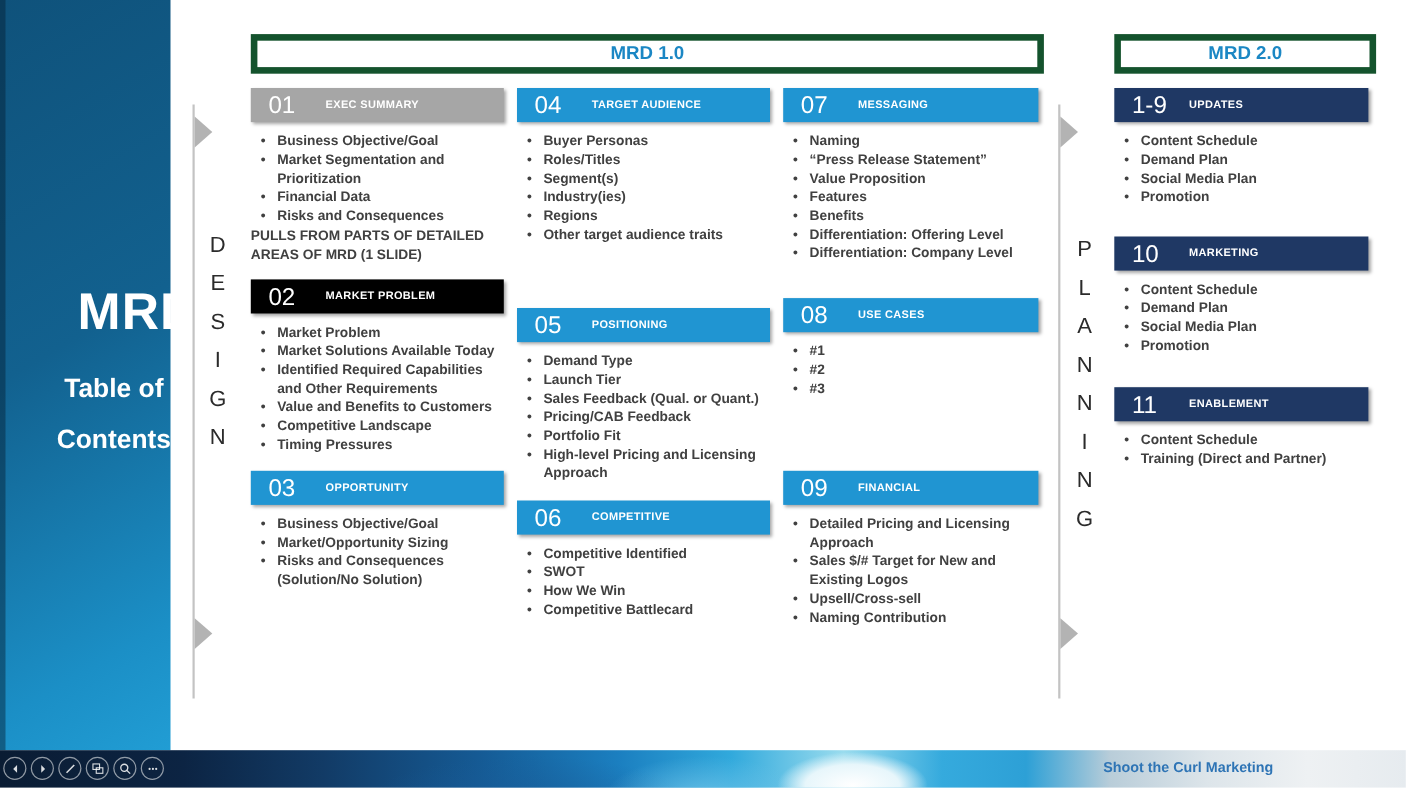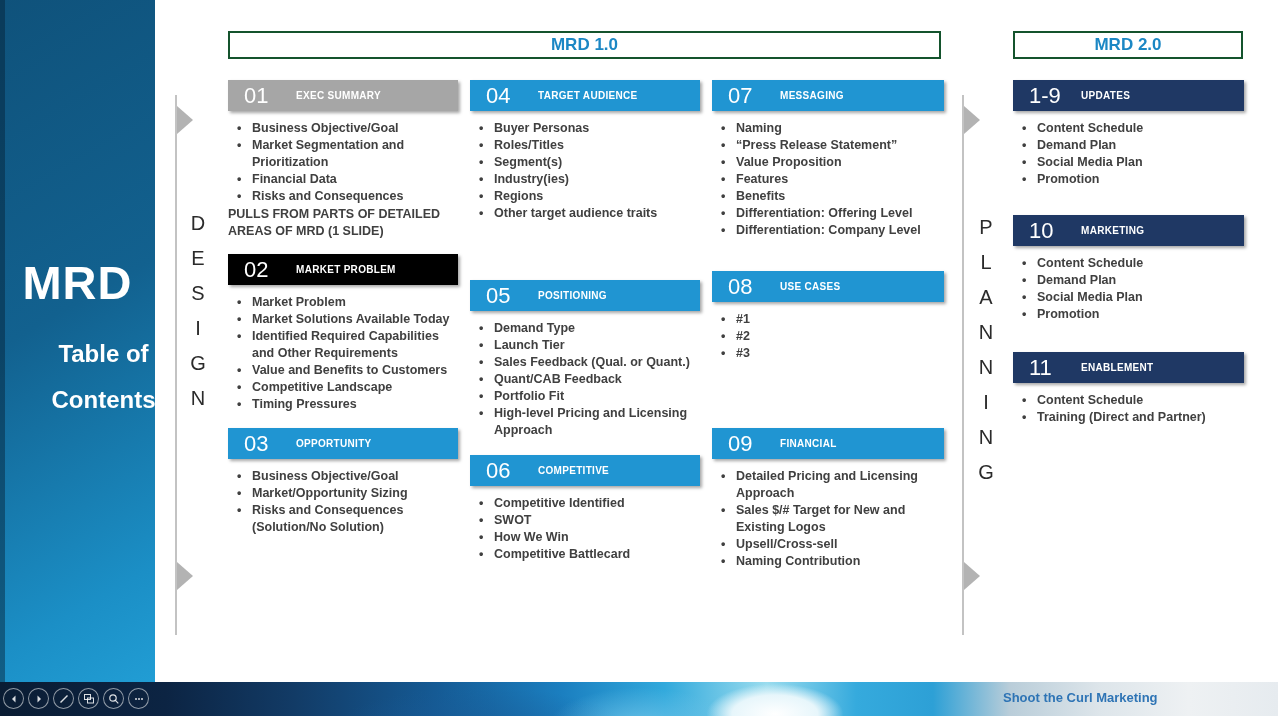--- a/index.html
+++ b/index.html
@@ -7,27 +7,27 @@
        font-family:"Liberation Sans",sans-serif;position:relative;}
   .stage{position:absolute;inset:0;}
 
   
   .sidebar{position:absolute;left:0;top:0;width:155px;height:682px;
     background:linear-gradient(150deg,#0f527b 0%,#13659а 0%,#12618f 45%,#1b8fc6 85%,#219dd4 100%);
     background:linear-gradient(150deg,#0f527b 0%,#12618f 45%,#1b8fc6 85%,#219dd4 100%);}
   .sidebar::before{content:"";position:absolute;left:0;top:0;width:5px;height:100%;
     background:rgba(4,30,52,.45);}
   .sidebar-title{position:absolute;left:0;top:255px;width:155px;text-align:center;
-    color:#fff;font-size:47px;font-weight:bold;letter-spacing:1px;}
+    color:#fff;font-size:47px;font-weight:bold;letter-spacing:1px;padding-left:48px;}
   .sidebar-sub{position:absolute;left:0;width:155px;text-align:center;color:#fff;
     font-size:24px;font-weight:bold;padding-left:26px;}
   .sub1{top:340px;} .sub2{top:386px;}
 
   
-  .groupbox{position:absolute;top:31px;height:24px;border:2px solid #14532d;background:#fff;
+  .groupbox{position:absolute;top:31px;height:24px;border:6px solid #14532d;background:#fff;
     color:#1b87c4;font-size:17px;font-weight:bold;display:flex;align-items:center;justify-content:center;}
   .gb1{left:228px;width:709px;}
   .gb2{left:1013px;width:226px;}
 
   
   .rail{position:absolute;top:95px;width:2px;height:540px;background:#c3c3c3;}
   .rail-l{left:175px;} .rail-r{left:962px;}
   .rail-arrow{position:absolute;width:0;height:0;
     border-top:14px solid transparent;border-bottom:14px solid transparent;
     border-left:16px solid #b3b3b3;}
@@ -161,21 +161,21 @@
 
   <div class="section" style="left:470px;top:280px;width:230px">
     <div class="sec-header hdr-blue">
       <span class="sec-num">05</span>
       <span class="sec-title">POSITIONING</span>
     </div>
     <ul class="bullets">
         <li>Demand Type</li>
         <li>Launch Tier</li>
         <li>Sales Feedback (Qual. or Quant.)</li>
-        <li>Quant/CAB Feedback</li>
+        <li>Pricing/CAB Feedback</li>
         <li>Portfolio Fit</li>
         <li>High-level Pricing and Licensing Approach</li>
       </ul>
   </div>
 
   <div class="section" style="left:470px;top:455px;width:230px">
     <div class="sec-header hdr-blue">
       <span class="sec-num">06</span>
       <span class="sec-title">COMPETITIVE</span>
     </div>

